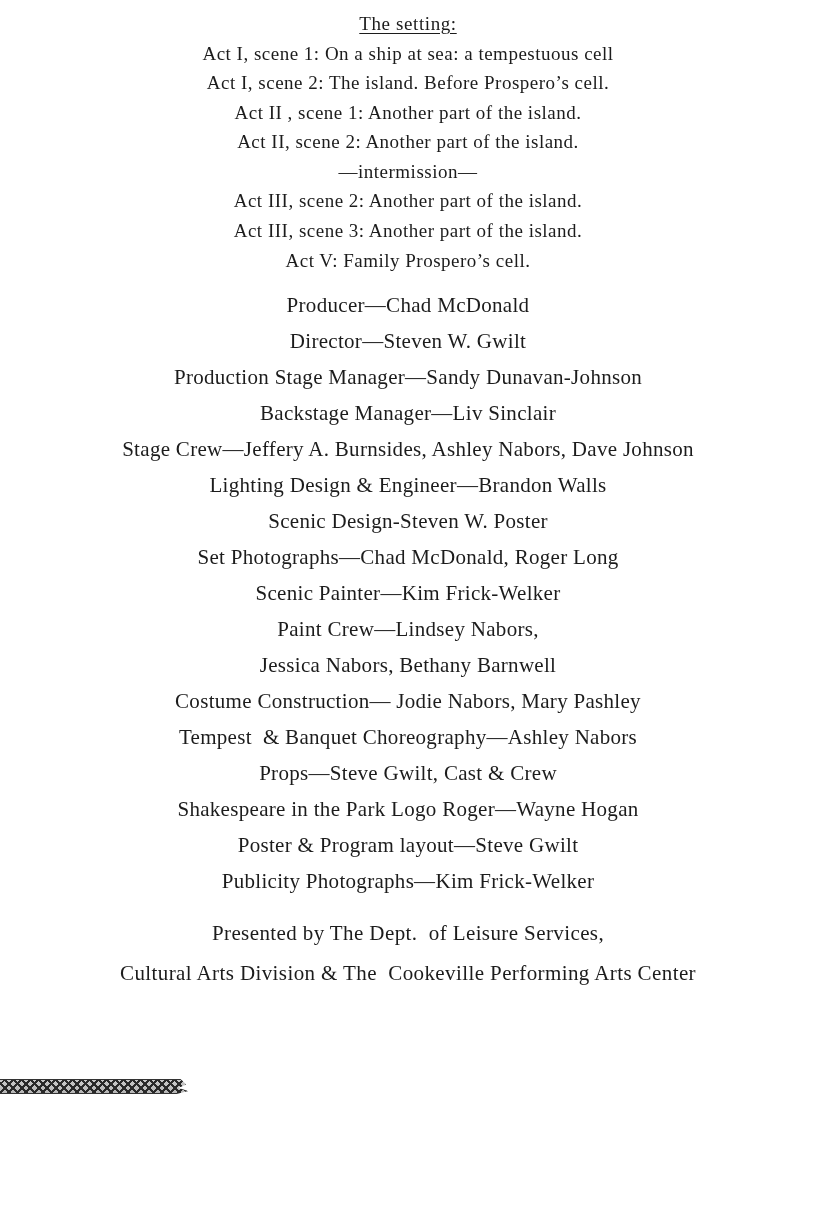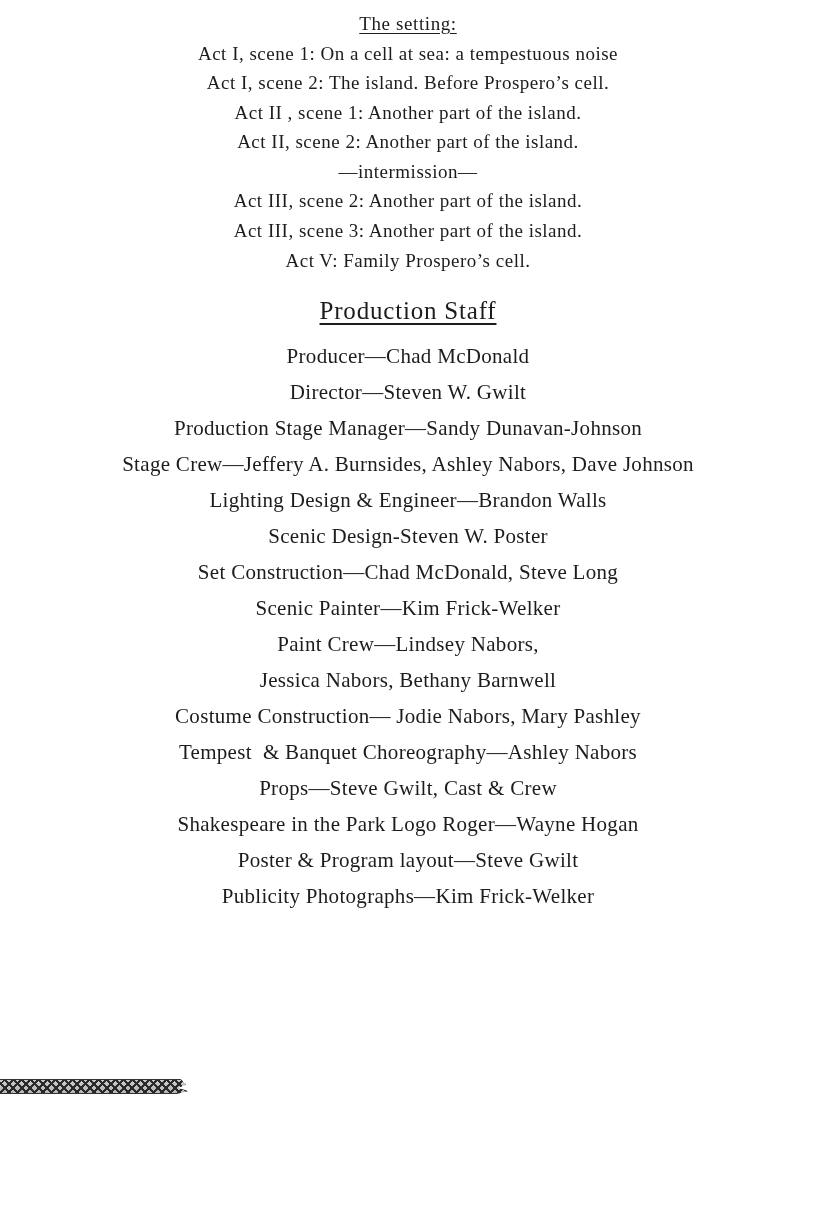--- a/index.html
+++ b/index.html
@@ -66,47 +66,51 @@
   }
 </style>
 </head>
 <body>
 
 <div class="page">
 
   <div class="setting-heading">The setting:</div>
 
   <div class="setting-lines">
-      <div class="doc-line">Act I, scene 1: On a cell at sea: a tempestuous noise</div>
+      <div class="doc-line">Act I, scene 1: On a ship at sea: a tempestuous cell</div>
       <div class="doc-line">Act I, scene 2: The island. Before Prospero’s cell.</div>
       <div class="doc-line">Act II , scene 1: Another part of the island.</div>
       <div class="doc-line">Act II, scene 2: Another part of the island.</div>
       <div class="doc-line">—intermission—</div>
       <div class="doc-line">Act III, scene 2: Another part of the island.</div>
       <div class="doc-line">Act III, scene 3: Another part of the island.</div>
       <div class="doc-line">Act V: Family Prospero’s cell.</div>
     </div>
 
-  <div class="staff-heading">Production Staff</div>
 
   <div class="credit-lines">
       <div class="doc-line">Producer—Chad McDonald</div>
       <div class="doc-line">Director—Steven W. Gwilt</div>
       <div class="doc-line">Production Stage Manager—Sandy Dunavan-Johnson</div>
+      <div class="doc-line">Backstage Manager—Liv Sinclair</div>
       <div class="doc-line">Stage Crew—Jeffery A. Burnsides, Ashley Nabors, Dave Johnson</div>
       <div class="doc-line">Lighting Design &amp; Engineer—Brandon Walls</div>
       <div class="doc-line">Scenic Design-Steven W. Poster</div>
-      <div class="doc-line">Set Construction—Chad McDonald, Steve Long</div>
+      <div class="doc-line">Set Photographs—Chad McDonald, Roger Long</div>
       <div class="doc-line">Scenic Painter—Kim Frick-Welker</div>
       <div class="doc-line">Paint Crew—Lindsey Nabors,</div>
       <div class="doc-line">Jessica Nabors, Bethany Barnwell</div>
       <div class="doc-line">Costume Construction— Jodie Nabors, Mary Pashley</div>
       <div class="doc-line">Tempest  &amp; Banquet Choreography—Ashley Nabors</div>
       <div class="doc-line">Props—Steve Gwilt, Cast &amp; Crew</div>
       <div class="doc-line">Shakespeare in the Park Logo Roger—Wayne Hogan</div>
       <div class="doc-line">Poster &amp; Program layout—Steve Gwilt</div>
       <div class="doc-line">Publicity Photographs—Kim Frick-Welker</div>
     </div>
 
+  <div class="footer-lines">
+      <div class="doc-line">Presented by The Dept.  of Leisure Services,</div>
+      <div class="doc-line">Cultural Arts Division &amp; The  Cookeville Performing Arts Center</div>
+    </div>
 
   <div class="border-fragment"></div>
 
 </div>
 
 </body></html>

